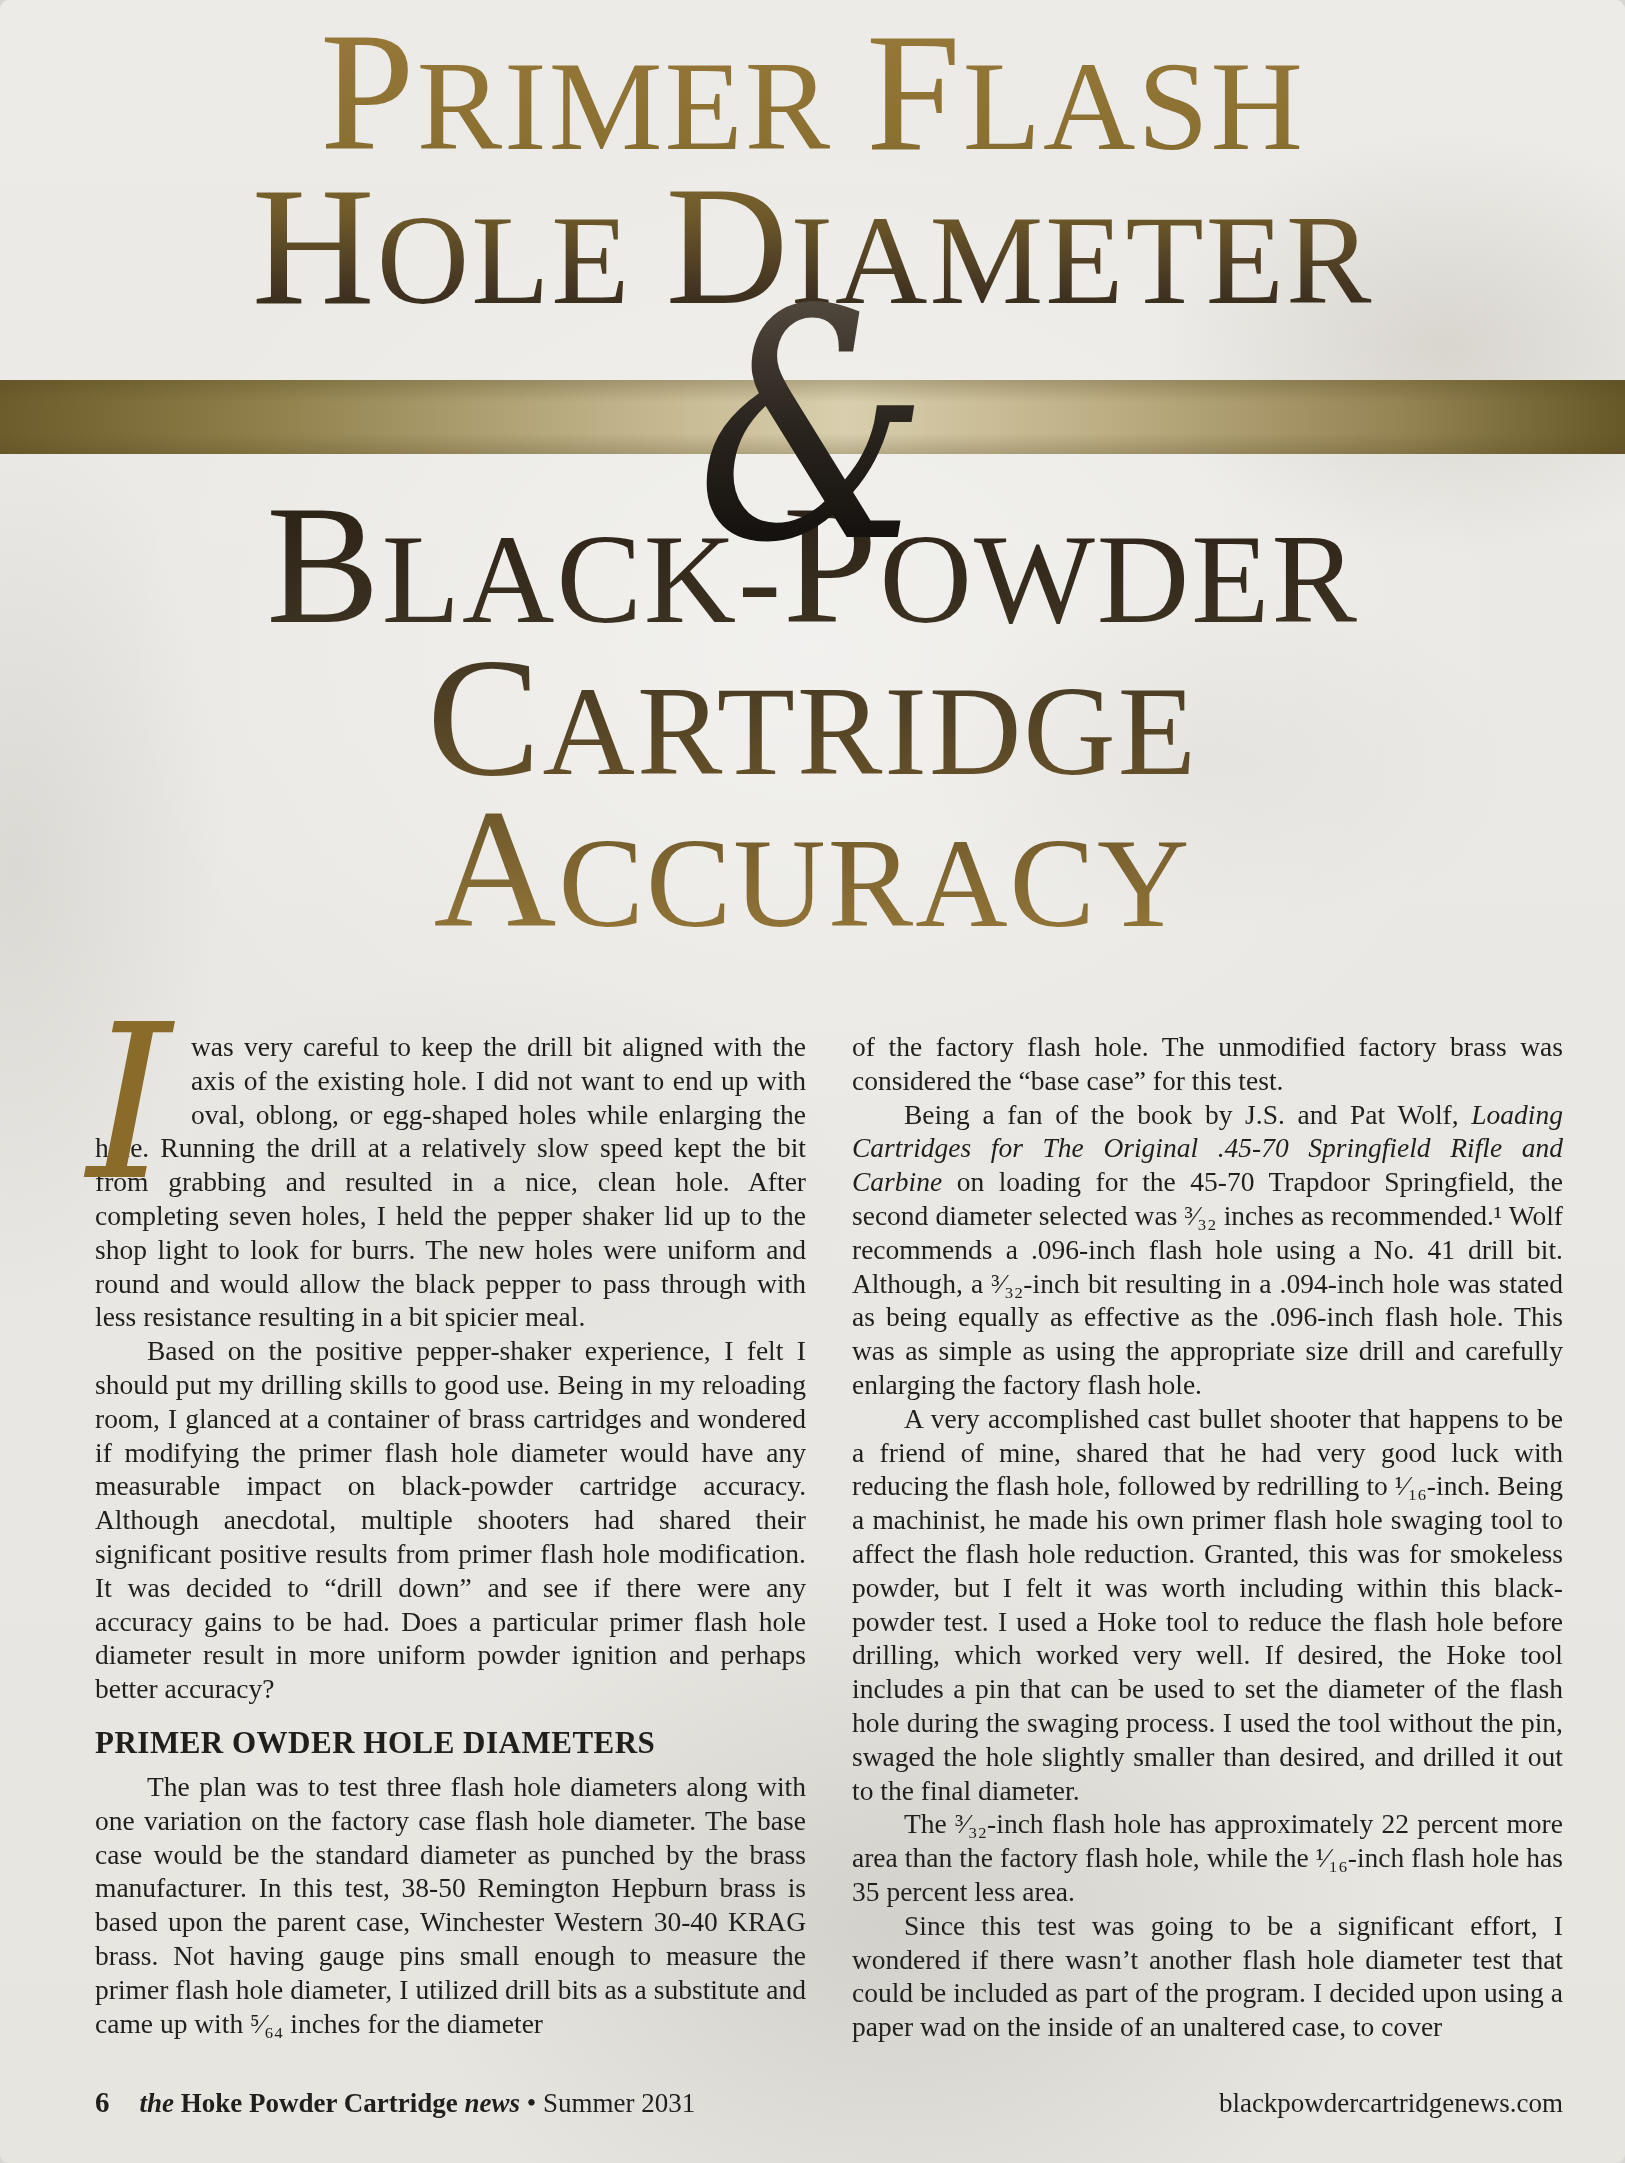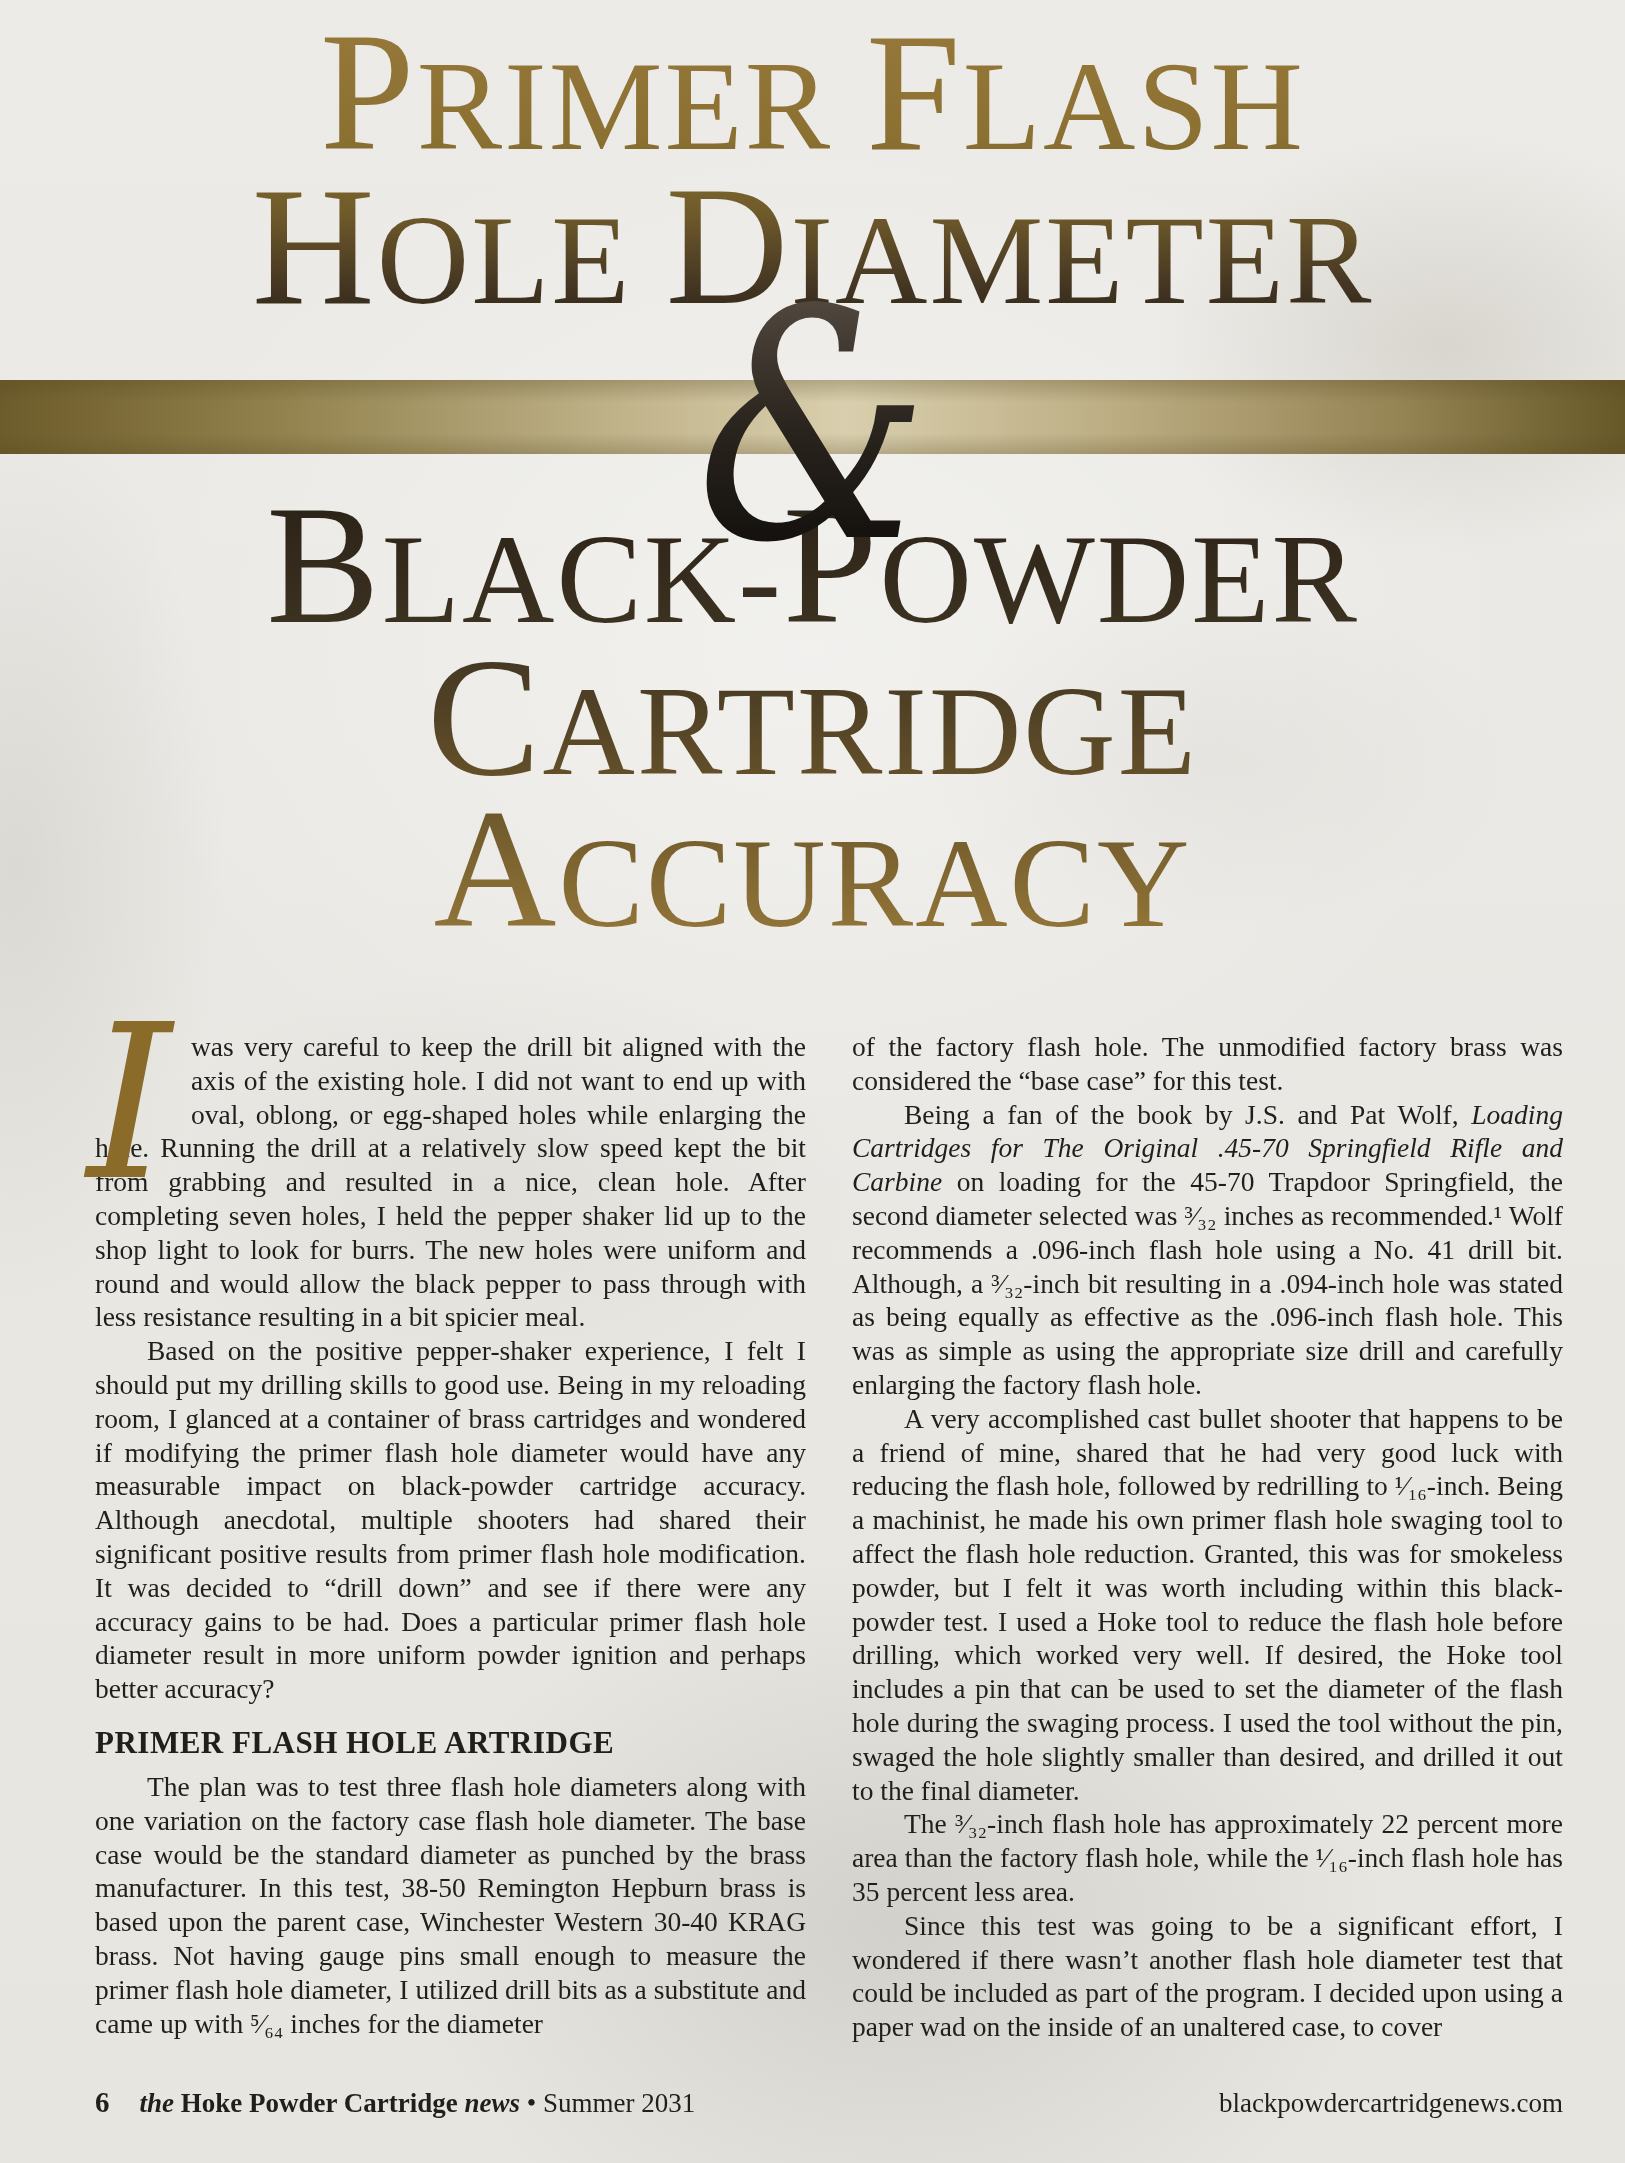--- a/index.html
+++ b/index.html
@@ -7,20 +7,21 @@
     position:relative;width:1625px;height:2163px;overflow:hidden;
     font-family:"Liberation Serif","DejaVu Serif",serif;color:var(--body-text,#211f1c);
     background:
       radial-gradient(420px 300px at 89% 16%, rgba(150,140,125,0.22), transparent 70%),
       radial-gradient(700px 520px at 55% 89%, rgba(128,124,117,0.20), transparent 70%),
       radial-gradient(300px 650px at 1% 40%, rgba(140,135,128,0.16), transparent 70%),
       radial-gradient(520px 320px at 30% 55%, rgba(150,145,138,0.10), transparent 70%),
       radial-gradient(420px 260px at 75% 35%, rgba(150,145,138,0.09), transparent 70%),
       radial-gradient(900px 700px at 50% 30%, rgba(255,255,255,0.35), transparent 80%),
       linear-gradient(180deg,#ecebe7,#e7e5e0);
+    border-radius: 9px;
   }
   
   .title{position:absolute;left:0;right:0;text-align:center;margin:0;font-weight:normal;
     letter-spacing:2px;
     -webkit-background-clip:text;background-clip:text;
     -webkit-text-fill-color:transparent;color:transparent;}
   .tline{display:block;font-size:128px;line-height:140px;white-space:nowrap;}
   .tline .cap{font-size:1.33em;}
   .title1{top:22px;
     background-image:linear-gradient(180deg,var(--title-gold-top,#97793a) 0%,#8a7031 38%,#6f5a2a 62%,#473823 84%,var(--title-dark-deep,#2b2217) 100%);
@@ -79,21 +80,21 @@
     <span class="tline"><span class="cap">A</span>CCURACY</span>
   </h1>
 
 
   <main class="columns">
     <div class="col" id="col-left">
         <p><span class="dc">
             <span>I</span>
           </span><span>was very careful to keep the drill bit aligned with the axis of the existing hole. I did not want to end up with oval, oblong, or egg-shaped holes while enlarging the hole. Running the drill at a relatively slow speed kept the bit from grabbing and resulted in a nice, clean hole. After completing seven holes, I held the pepper shaker lid up to the shop light to look for burrs. The new holes were uniform and round and would allow the black pepper to pass through with less resistance resulting in a bit spicier meal.</span></p>
         <p class="ind"><span>Based on the positive pepper-shaker experience, I felt I should put my drilling skills to good use. Being in my reloading room, I glanced at a container of brass cartridges and wondered if modifying the primer flash hole diameter would have any measurable impact on black-powder cartridge accuracy. Although anecdotal, multiple shooters had shared their significant positive results from primer flash hole modification. It was decided to “drill down” and see if there were any accuracy gains to be had. Does a particular primer flash hole diameter result in more uniform powder ignition and perhaps better accuracy?</span></p>
-        <p class="sechead">PRIMER FLASH HOLE ARTRIDGE</p>
+        <p class="sechead">PRIMER OWDER HOLE DIAMETERS</p>
         <p class="ind"><span>The plan was to test three flash hole diameters along with one variation on the factory case flash hole diameter. The base case would be the standard diameter as punched by the brass manufacturer. In this test, 38-50 Remington Hepburn brass is based upon the parent case, Winchester Western 30-40 KRAG brass. Not having gauge pins small enough to measure the primer flash hole diameter, I utilized drill bits as a substitute and came up with ⁵⁄₆₄ inches for the diameter</span></p>
       </div>
     <div class="col" id="col-right">
         <p><span>of the factory flash hole. The unmodified factory brass was considered the “base case” for this test.</span></p>
         <p class="ind"><span>Being a fan of the book by J.S. and Pat Wolf, </span><span class="it">Loading Cartridges for The Original .45-70 Springfield Rifle and Carbine</span><span> on loading for the 45-70 Trapdoor Springfield, the second diameter selected was ³⁄₃₂ inches as recommended.¹ Wolf recommends a .096-inch flash hole using a No. 41 drill bit. Although, a ³⁄₃₂-inch bit resulting in a .094-inch hole was stated as being equally as effective as the .096-inch flash hole. This was as simple as using the appropriate size drill and carefully enlarging the factory flash hole.</span></p>
         <p class="ind"><span>A very accomplished cast bullet shooter that happens to be a friend of mine, shared that he had very good luck with reducing the flash hole, followed by redrilling to ¹⁄₁₆-inch. Being a machinist, he made his own primer flash hole swaging tool to affect the flash hole reduction. Granted, this was for smokeless powder, but I felt it was worth including within this black-powder test. I used a Hoke tool to reduce the flash hole before drilling, which worked very well. If desired, the Hoke tool includes a pin that can be used to set the diameter of the flash hole during the swaging process. I used the tool without the pin, swaged the hole slightly smaller than desired, and drilled it out to the final diameter.</span></p>
         <p class="ind"><span>The ³⁄₃₂-inch flash hole has approximately 22 percent more area than the factory flash hole, while the ¹⁄₁₆-inch flash hole has 35 percent less area.</span></p>
         <p class="ind"><span>Since this test was going to be a significant effort, I wondered if there wasn’t another flash hole diameter test that could be included as part of the program. I decided upon using a paper wad on the inside of an unaltered case, to cover</span></p>
       </div>
   </main>

